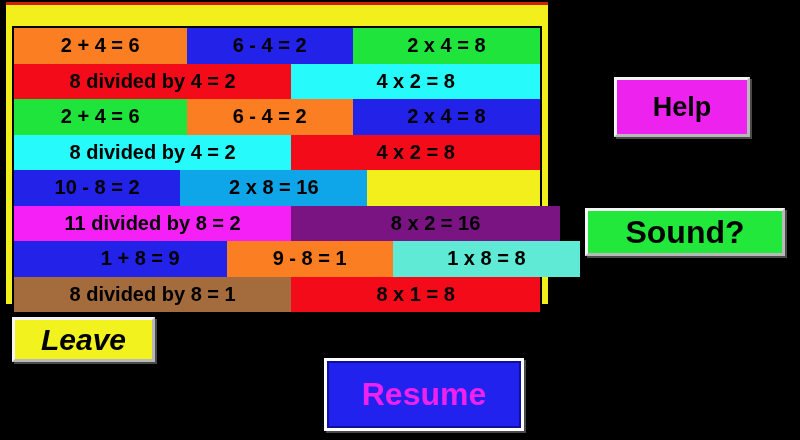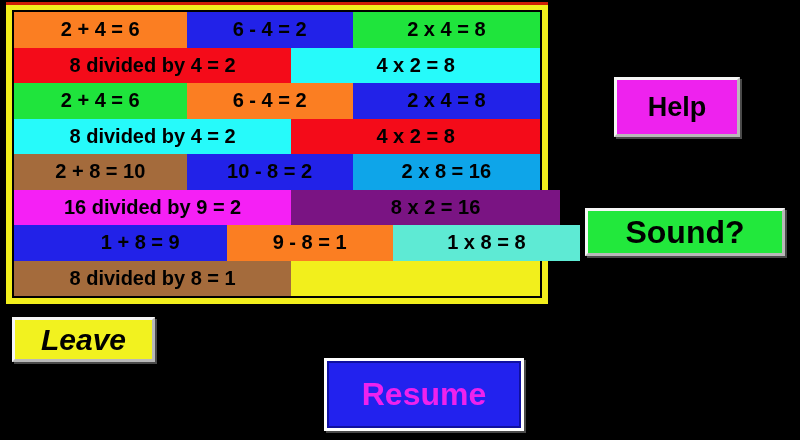--- a/index.html
+++ b/index.html
@@ -19,20 +19,21 @@
     background: #F2EF1C;
     border-top: 3px solid #CF1F05;
     padding: 5px 6px 6px 6px;
   }
   .board-inner {
     width: 100%; height: 100%;
     box-sizing: border-box;
     border: 2px solid #000;
     display: flex;
     flex-direction: column;
+    margin-top: 16px;
   }
   .row {
     flex: 1 1 0;
     display: flex;
     min-height: 0;
   }
   .cell {
     display: flex;
     align-items: center;
     justify-content: center;
@@ -50,21 +51,21 @@
     align-items: center;
     justify-content: center;
     font-weight: bold;
     color: #000;
     border-style: solid;
     border-width: 3px;
     border-color: #f6f6f6 #b9b9b9 #b9b9b9 #f6f6f6;
     box-shadow: 2px 2px 0 #4a4a4a;
     cursor: pointer;
   }
-  .btn-help   { left: 614px; top: 77px;  width: 126px; height: 60px; font-size: 27px; }
+  .btn-help   { left: 614px; top: 77px;  width: 136px; height: 60px; font-size: 27px; }
   .btn-sound  { left: 585px; top: 208px; width: 200px; height: 48px; font-size: 32px; }
   .btn-leave  { left: 12px;  top: 317px; width: 143px; height: 45px; font-size: 30px; font-style: italic; }
   .btn-resume {
     left: 324px; top: 358px; width: 200px; height: 73px; font-size: 32px;
     border-color: #fff;
     box-shadow: 2px 2px 0 #4a4a4a, inset 0 0 0 2px #1010A0;
   }
 </style>
 </head>
 <body>
@@ -83,35 +84,35 @@
       <div class="row">
         <div class="cell" style="background: rgb(31, 228, 60); flex: 0 0 32.8%;">2 + 4 = 6</div>
         <div class="cell" style="background: rgb(251, 126, 34); flex: 0 0 31.6%;">6 - 4 = 2</div>
         <div class="cell" style="background: rgb(34, 34, 232); flex: 0 0 35.6%;">2 x 4 = 8</div>
       </div>
       <div class="row">
         <div class="cell" style="background: rgb(38, 250, 250); flex: 0 0 52.7%;">8 divided by 4 = 2</div>
         <div class="cell" style="background: rgb(244, 11, 25); flex: 0 0 47.3%;">4 x 2 = 8</div>
       </div>
       <div class="row">
-        <div class="cell" style="background: rgb(164, 107, 60); flex: 0 0 32.8%;">2 + 8 = 10</div>
         <div class="cell" style="background: rgb(34, 34, 232); flex: 0 0 31.6%;">10 - 8 = 2</div>
         <div class="cell" style="background: #0ea5e9; flex: 0 0 35.6%;">2 x 8 = 16</div>
       </div>
       <div class="row">
-        <div class="cell" style="background: rgb(245, 32, 245); flex: 0 0 52.7%;">16 divided by 9 = 2</div>
+        <div class="cell" style="background: rgb(245, 32, 245); flex: 0 0 52.7%;">11 divided by 8 = 2</div>
         <div class="cell" style="background: rgb(122, 20, 131); flex: 0 0 47.3%; padding-left: 20px;">8 x 2 = 16</div>
       </div>
       <div class="row">
         <div class="cell" style="background: rgb(34, 34, 232); flex: 0 0 32.8%; padding-left: 40px;">1 + 8 = 9</div>
         <div class="cell" style="background: rgb(251, 126, 34); flex: 0 0 31.6%;">9 - 8 = 1</div>
         <div class="cell" style="background: #5eead4; flex: 0 0 35.6%;">1 x 8 = 8</div>
       </div>
       <div class="row">
         <div class="cell" style="background: rgb(164, 107, 60); flex: 0 0 52.7%;">8 divided by 8 = 1</div>
+        <div class="cell" style="background: rgb(244, 11, 25); flex: 0 0 47.3%;">8 x 1 = 8</div>
       </div>
     </div>
 </div>
 
 <div class="btn btn-help" style="background: rgb(238, 34, 238); color: rgb(0, 0, 0);">Help</div>
 <div class="btn btn-sound" style="background: rgb(34, 232, 60); color: rgb(0, 0, 0);">Sound?</div>
 <div class="btn btn-leave" style="background: rgb(242, 242, 31); color: rgb(0, 0, 0);">Leave</div>
 <div class="btn btn-resume" style="background: rgb(34, 34, 238); color: rgb(238, 34, 238);">Resume</div>
 
 </body></html>

